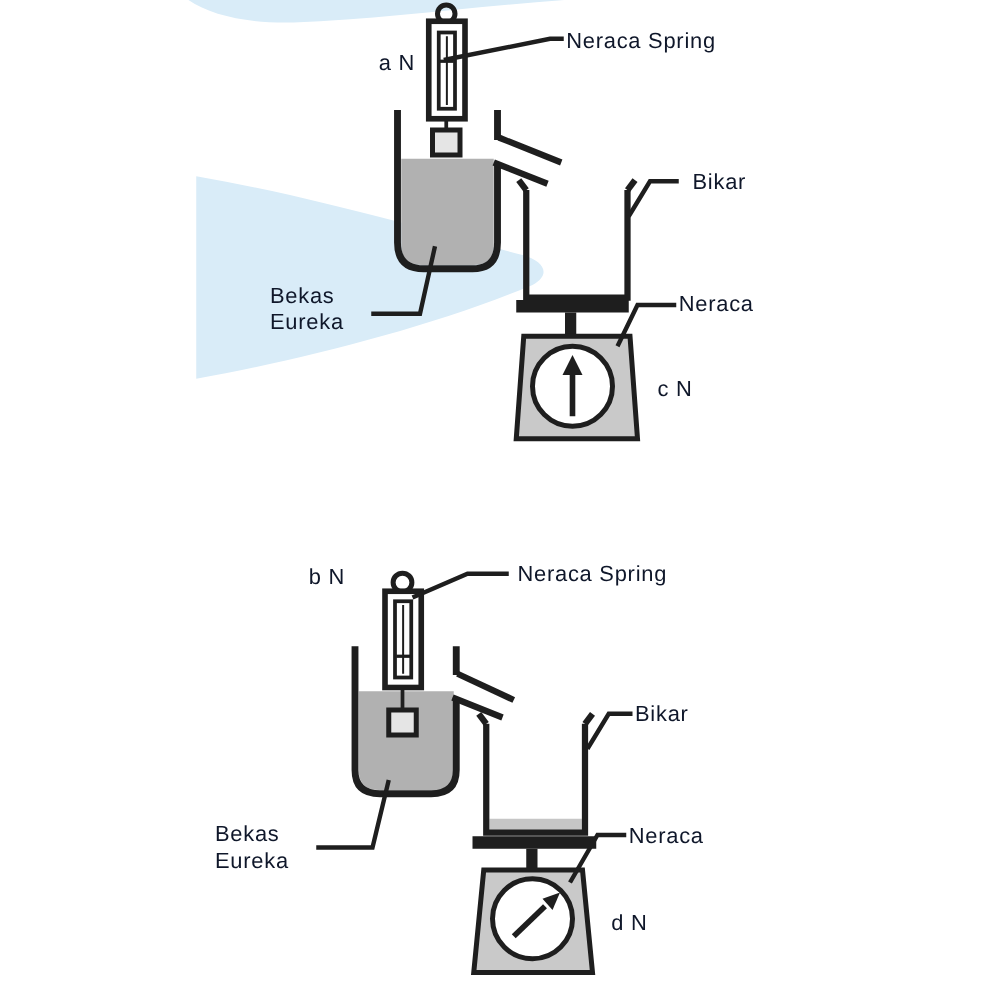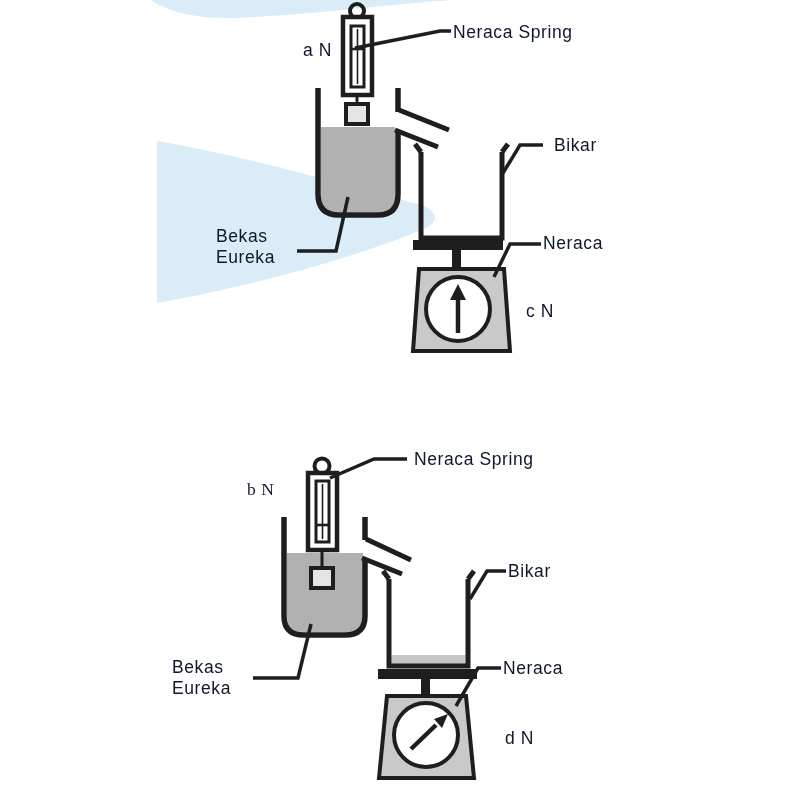--- a/index.html
+++ b/index.html
@@ -130,20 +130,20 @@
     </g>
   </svg>
 
   <div class="lbl" style="left:283px; top:40px;margin-left:20px;">a N</div>
   <div class="lbl" style="left:453px; top:22px;">Neraca Spring</div>
   <div class="lbl" style="left:554px; top:135px;">Bikar</div>
   <div class="lbl wrap" style="left:216px; top:226px; width:90px;">Bekas Eureka</div>
   <div class="lbl" style="left:543px; top:233px;">Neraca</div>
   <div class="lbl" style="left:526px; top:301px;text-align:center;">c N</div>
 
-  <div class="lbl" style="left:247px; top:479px;font-family:Liberation Serif, serif;">b N</div>
+  <div class="lbl" style="left:247px; top:451px;">b N</div>
   <div class="lbl" style="left:414px; top:449px;">Neraca Spring</div>
   <div class="lbl" style="left:508px; top:561px;">Bikar</div>
   <div class="lbl wrap" style="left:172px; top:657px; width:90px;">Bekas Eureka</div>
   <div class="lbl" style="left:503px; top:658px;">Neraca</div>
-  <div class="lbl" style="left:489px; top:728px;margin-left:16px;">d N</div>
+  <div class="lbl" style="left:489px; top:728px;">d N</div>
 
 </div>
 
 </body></html>

